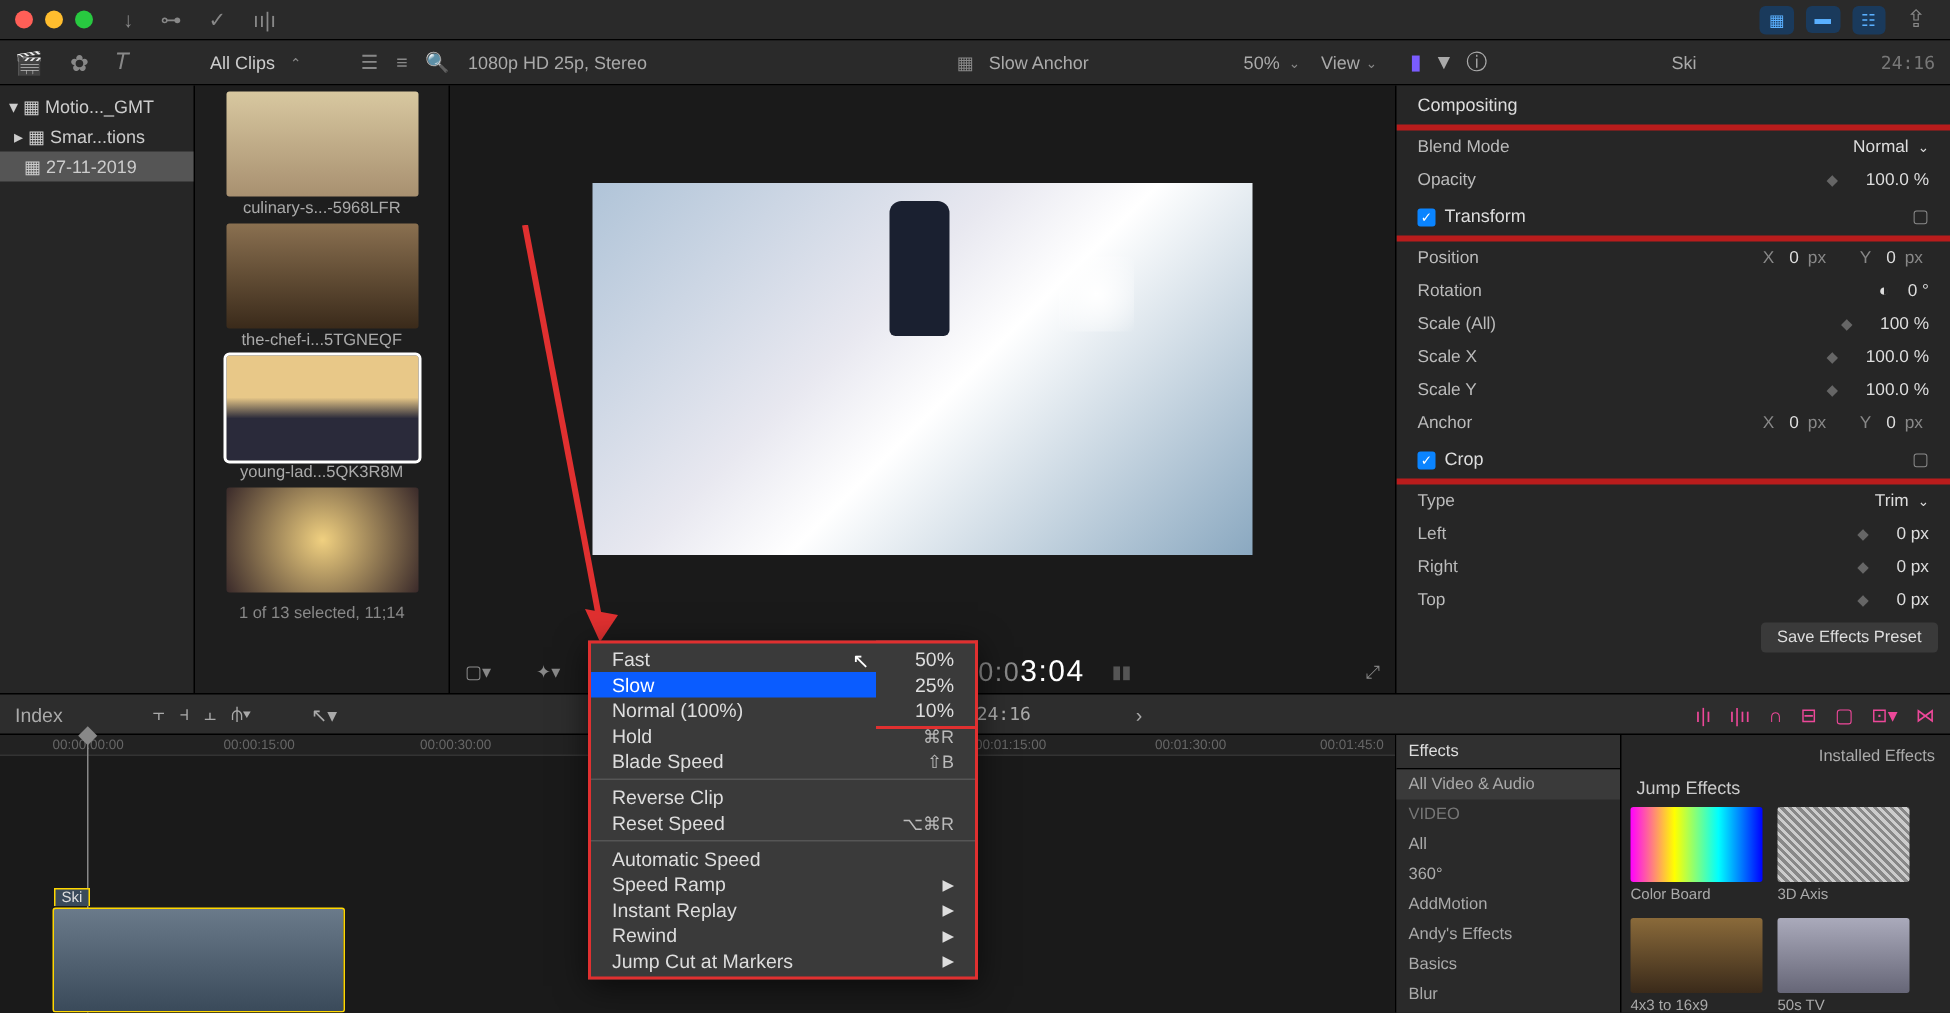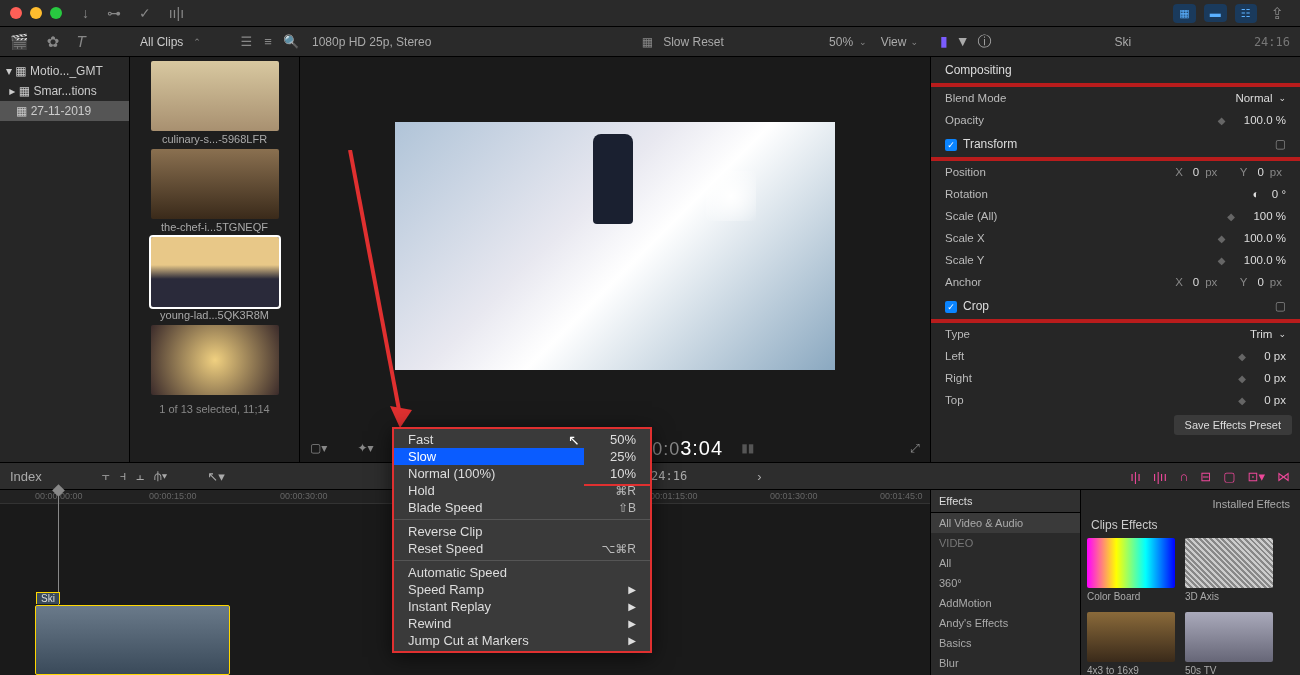--- a/index.html
+++ b/index.html
@@ -117,21 +117,21 @@
     <div class="hdr-mid-icons">
       <span>☰</span>
       <span>≡</span>
       <span>🔍</span>
     </div>
   </div>
   <div class="viewer-hdr">
     <span>1080p HD 25p, Stereo</span>
     <span style="margin:0 auto"></span>
     <span style="margin-right:10px;color:#888">▦</span>
-    <span>Slow Reset</span>
+    <span>Slow Anchor</span>
     <span style="margin-left:auto"></span>
     <span style="margin-right:6px">50%</span>
     <span style="font-size:9px;color:#888;margin-right:14px">⌄</span>
     <span>View</span>
     <span style="font-size:9px;color:#888;margin-left:4px">⌄</span>
   </div>
   <div class="insp-hdr">
     <div class="insp-hdr-icons">
       <span style="color:#7a5cff">▮</span>
       <span>▼</span>
@@ -300,21 +300,21 @@
       <div class="fx-cat">Andy's Effects</div>
       <div class="fx-cat">Basics</div>
       <div class="fx-cat">Blur</div>
       <div class="fx-cat">Color</div>
     </div>
     <div class="fx-grid">
       <div class="fx-grid-hdr">
           <span></span>
           <span>Installed Effects</span>
         </div>
-      <div class="fx-title">Clips Effects</div>
+      <div class="fx-title">Jump Effects</div>
       <div class="fx-thumbs">
         <div class="fx-th">
             <div class="fx-th-img" style="background:linear-gradient(90deg,#f0f,#ff0,#0ff,#00f)"></div>
             <div class="fx-th-lbl">Color Board</div>
           </div>
         <div class="fx-th">
             <div class="fx-th-img" style="background:repeating-linear-gradient(45deg,#888,#888 2px,#ccc 2px,#ccc 4px)"></div>
             <div class="fx-th-lbl">3D Axis</div>
           </div>
         <div class="fx-th">

